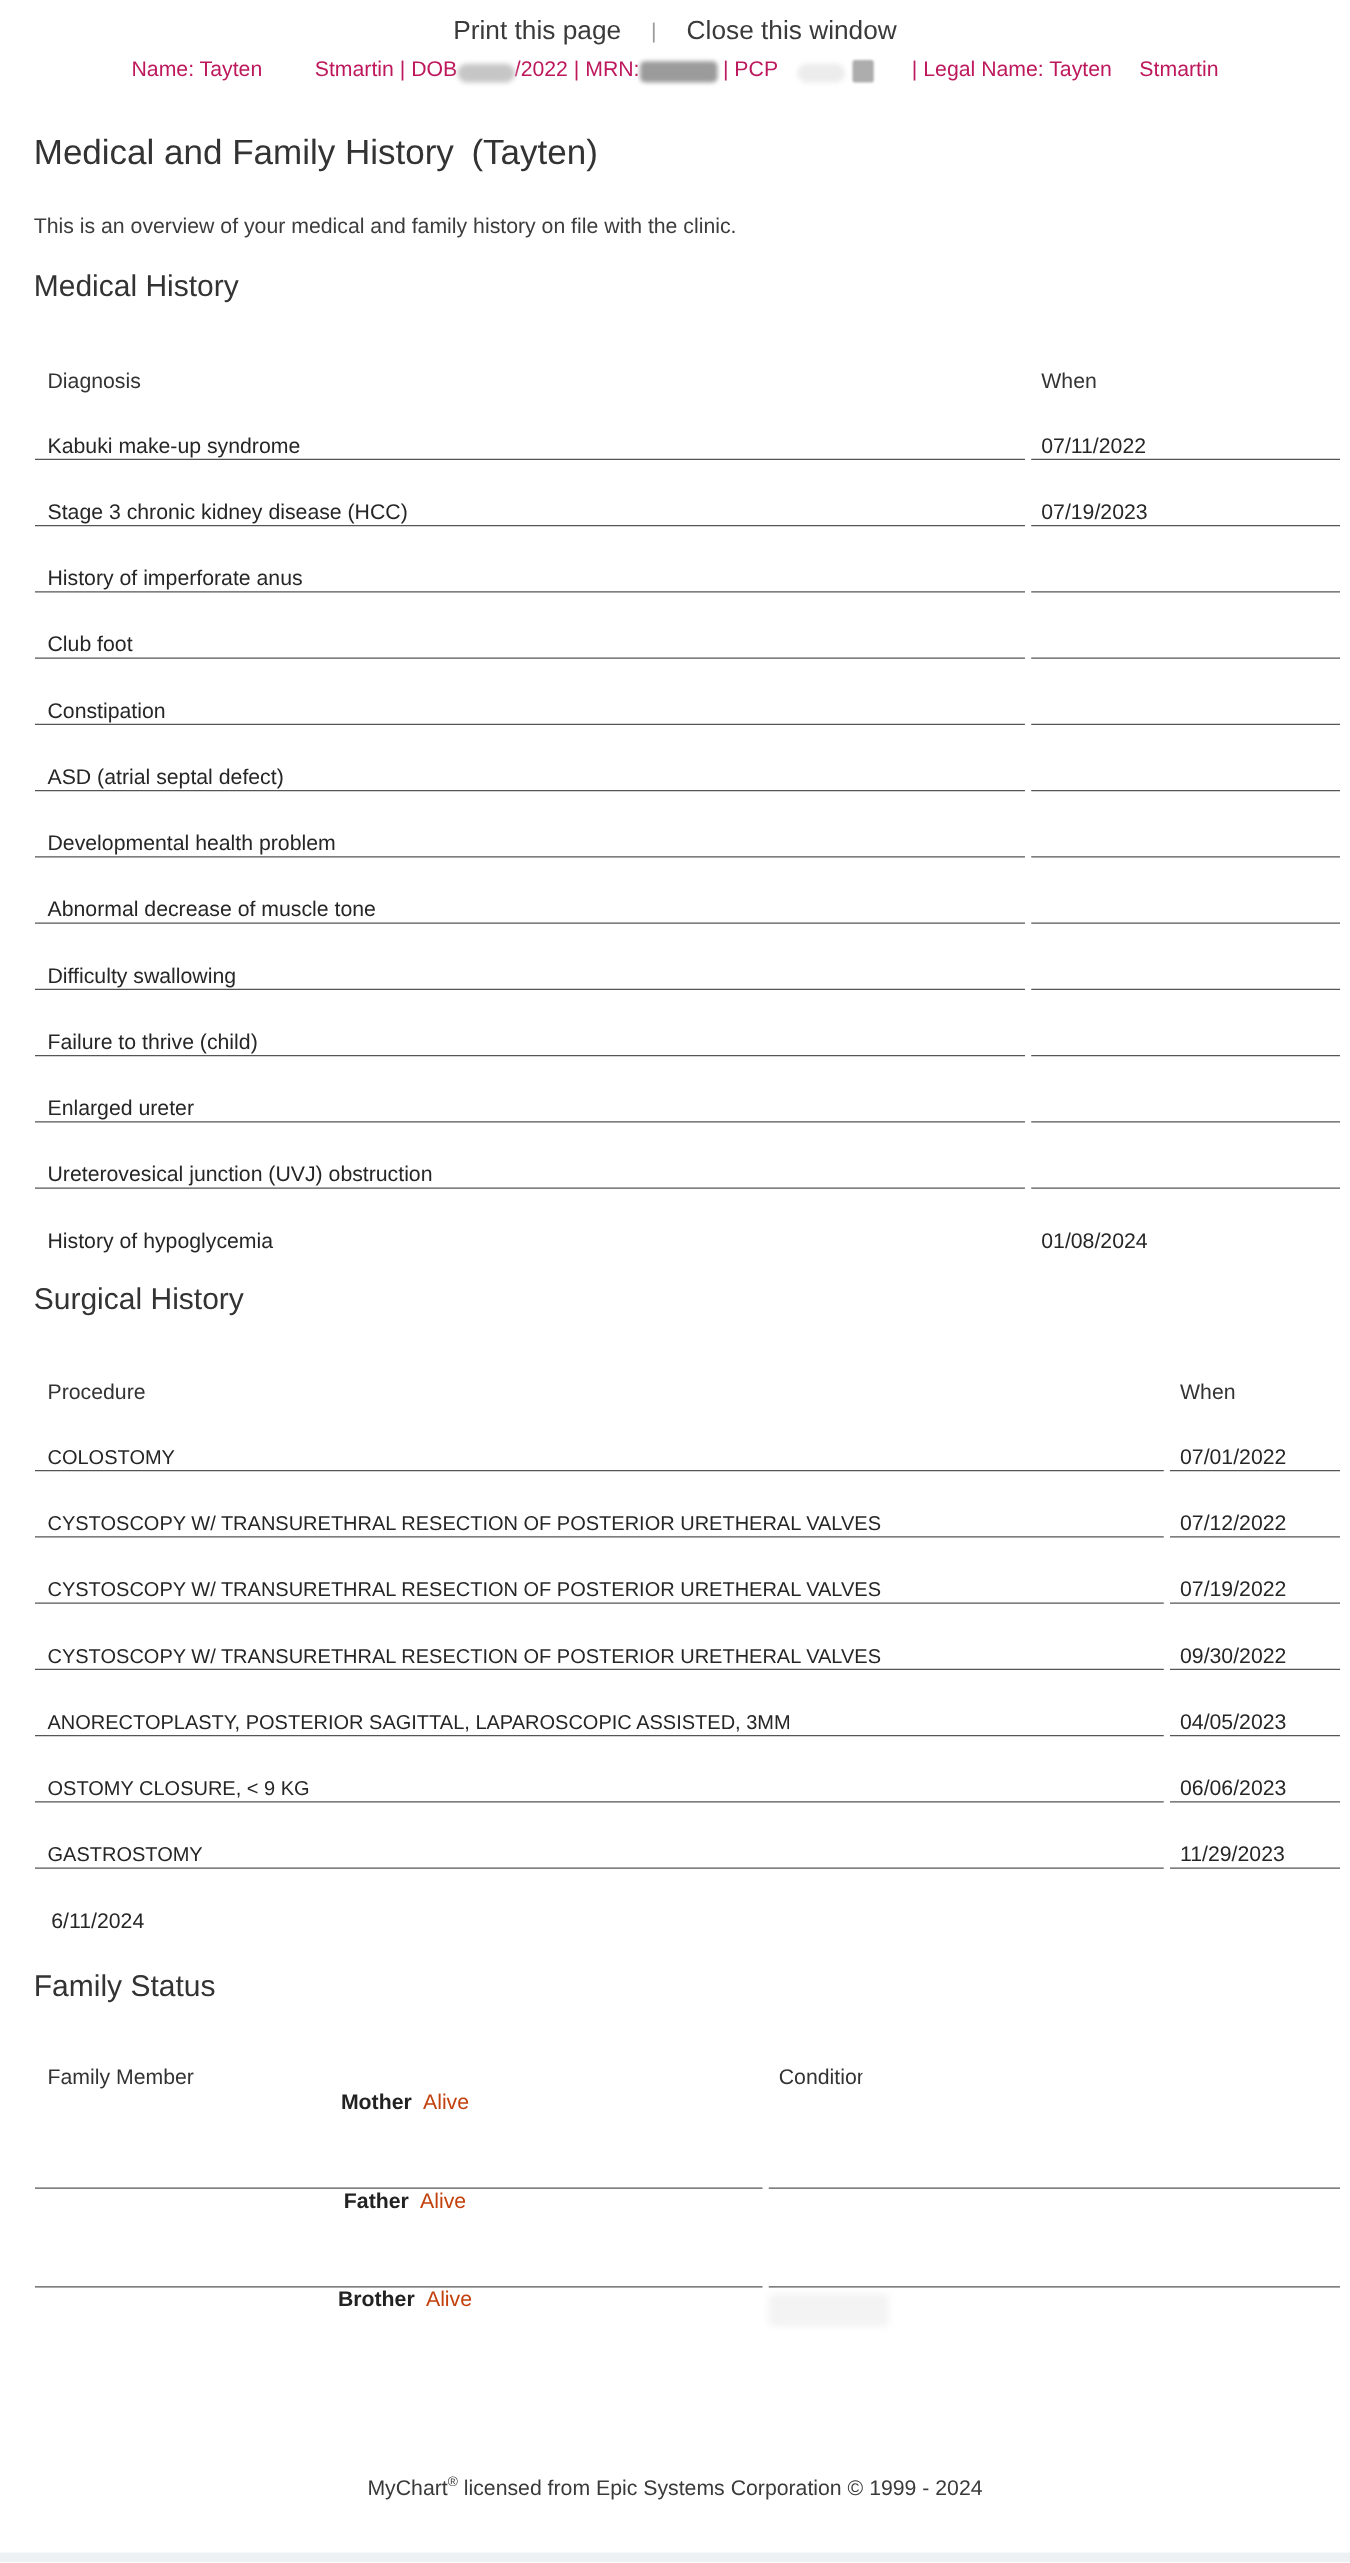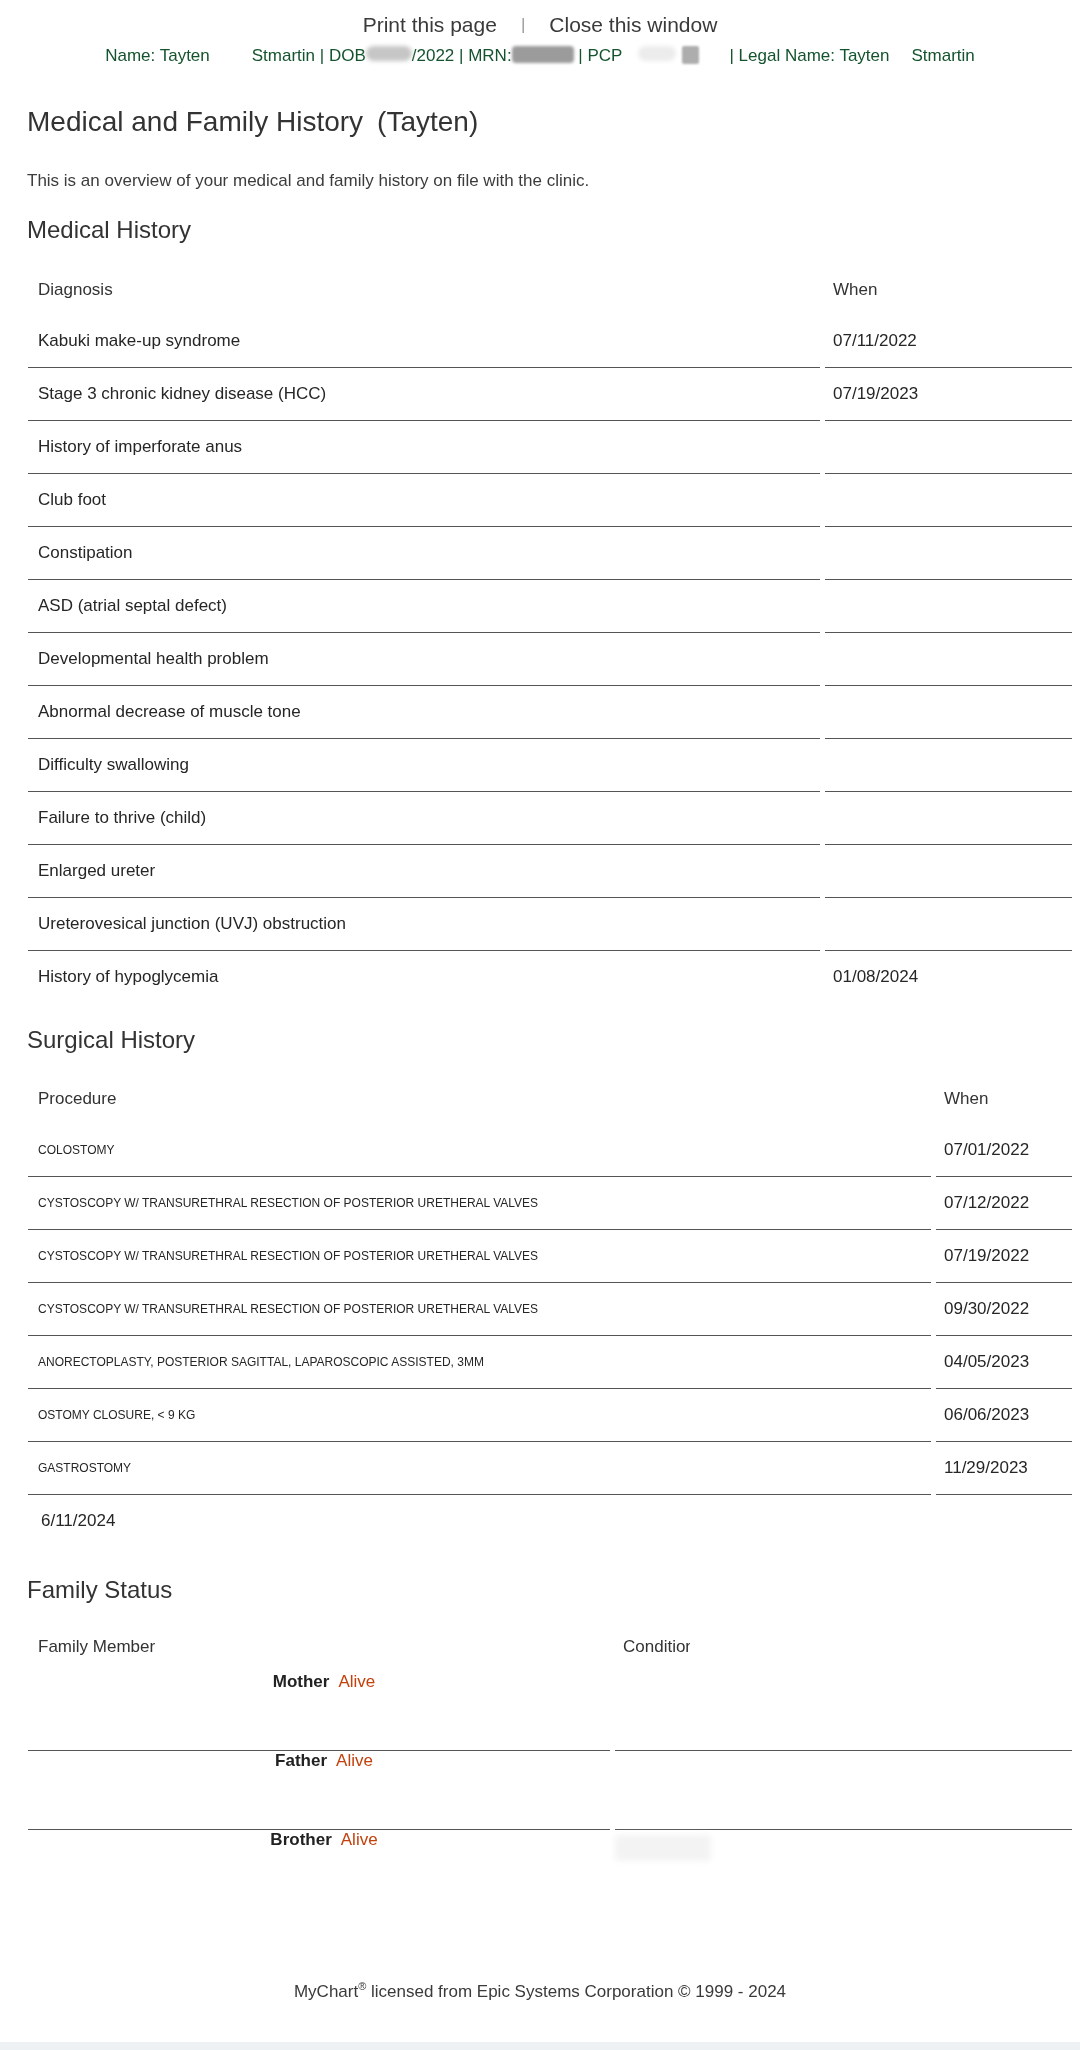--- a/index.html
+++ b/index.html
@@ -10,22 +10,22 @@
   }
   
   .toolbar{
     display:flex;justify-content:center;align-items:center;gap:24px;
     padding-top:13px;font-size:21px;color:#3a3a3a;
   }
   .toolbar a{color:#3a3a3a;text-decoration:none;cursor:pointer;}
   .toolbar .sep{color:#9a9a9a;font-size:17px;}
   
   .banner{
-    margin-top:9px;display:flex;justify-content:center;align-items:flex-start;
-    font-size:17px;color:#14532d;white-space:pre;
+    margin-top:9px;display:flex;justify-content:center;align-items:flex-end;
+    font-size:17px;color:#be185d;white-space:pre;
   }
   .banner .gap{display:inline-block;height:1px;}
   .redact{display:inline-block;}
   .redact.light{background:#c6c6c6;height:15px;border-radius:8px;filter:blur(2px);}
   .redact.dark{background:#9b9b9b;height:17px;border-radius:4px;filter:blur(1.5px);}
   .redact.faint{background:#ececec;height:15px;border-radius:8px;filter:blur(2px);}
   .redact.square{background:#adadad;height:18px;border-radius:2px;filter:blur(1px);}
   .redact.box{background:#f3f3f3;filter:blur(3px);border-radius:4px;}
   
   h1{
@@ -37,30 +37,30 @@
   h2{margin:0 0 0 27px;font-size:24px;font-weight:400;color:#333333;}
   .h2-medical{margin-top:25px;}
   .h2-surgical{margin-top:23px;}
   .h2-family{margin-top:29px;}
   
   .table{margin:0 8px 0 28px;}
   .t-medical{margin-top:21px;}
   .t-surgical{margin-top:20px;}
   .t-family{margin-top:18px;}
   .trow{display:flex;}
-  .cell{display:flex;align-items:center;border-bottom:1.5px solid #555555;font-size:17px;color:#262626;}
+  .cell{display:flex;align-items:flex-end;border-bottom:1.5px solid #555555;font-size:17px;color:#262626;}
   .c-main{flex:1 1 auto;padding-left:10px;min-width:0;}
   .c-when{margin-left:5px;padding-left:8px;flex:0 0 auto;}
   .t-medical .c-when{width:239px;}
   .t-surgical .c-when{width:128px;}
   .t-family .c-when{width:449px;}
   .thead .cell{border-bottom:none;height:50px;color:#333333;}
   .trow.data .cell{height:52px;}
   .trow.last .cell{border-bottom:none;}
-  .t-surgical .data .c-main{font-size:12px;}
+  .t-surgical .data .c-main{font-size:16px;}
   
   .t-family .data .cell{height:78px;}
   .t-family .data .c-main{flex-direction:row;align-items:flex-start;justify-content:center;gap:9px;}
   .member-name{font-weight:700;color:#222222;}
   .member-status{color:#c2410c;}
   .t-family .data .c-when{position:relative;}
   .t-family .thead .c-when span{display:inline-block;width:67px;overflow:hidden;white-space:nowrap;}
   .cond-redact{position:absolute;left:0;top:5px;width:96px;height:26px;}
   
   .footer{

